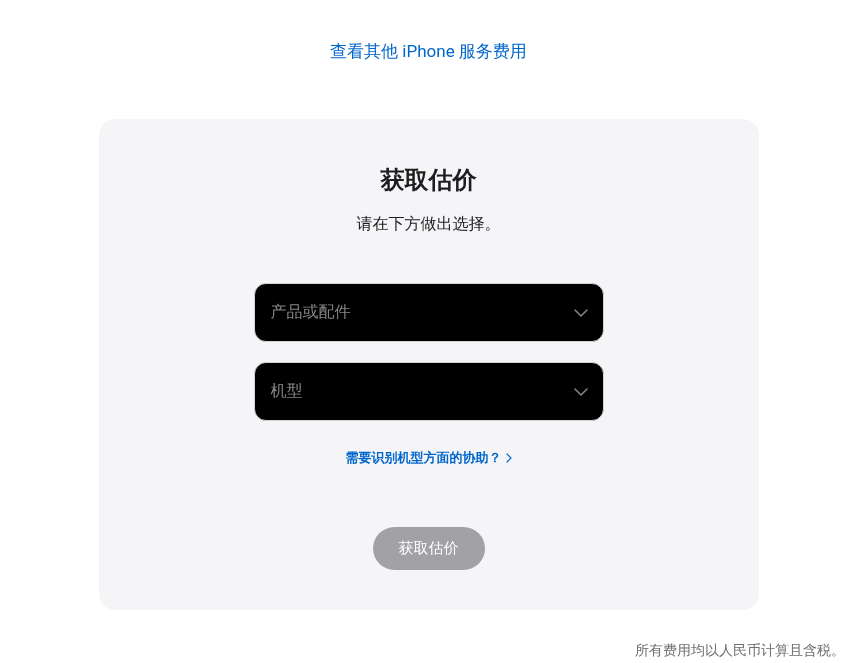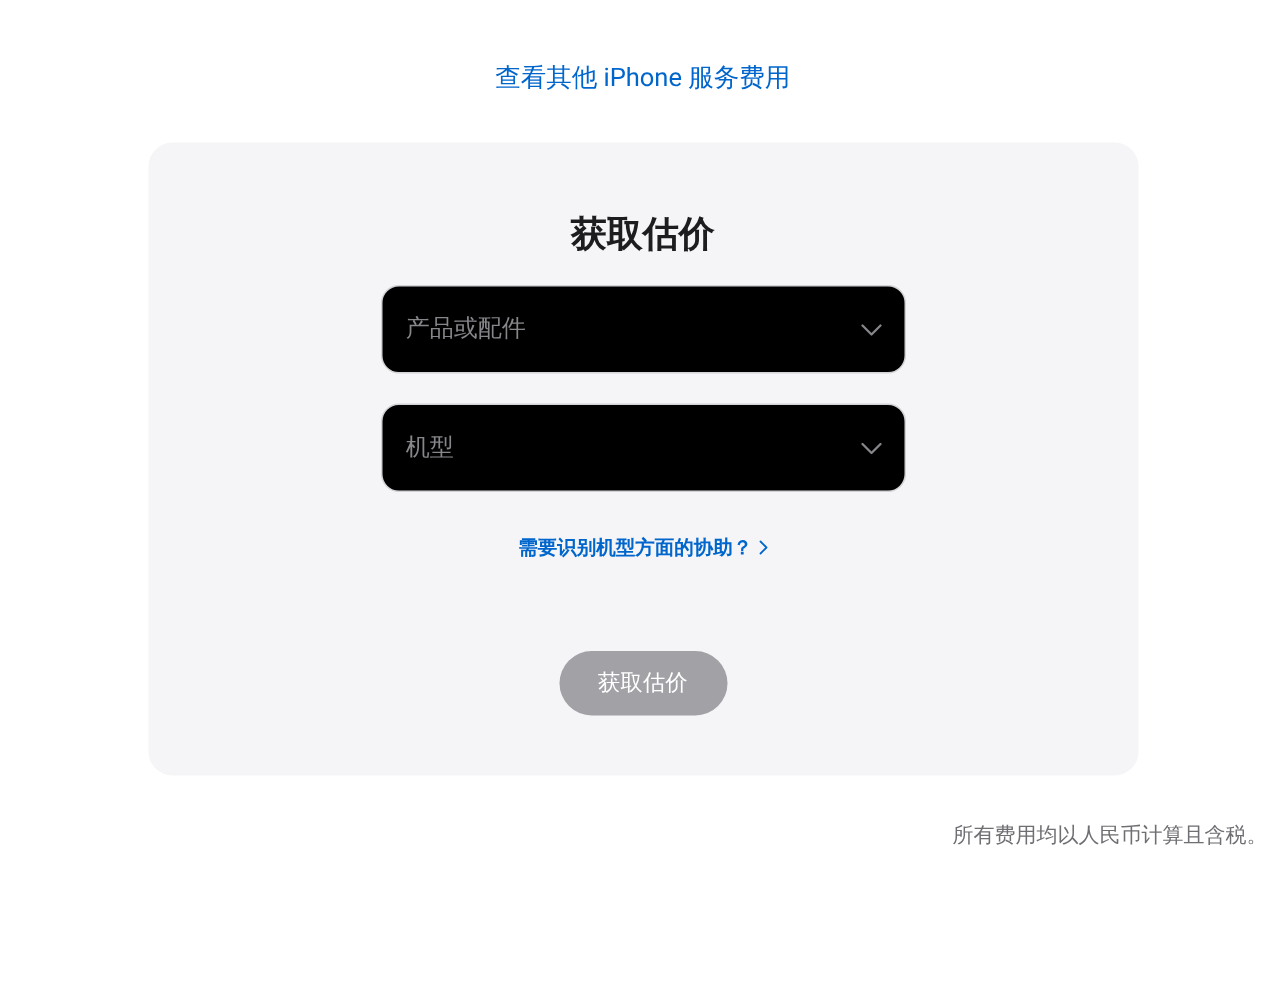--- a/index.html
+++ b/index.html
@@ -13,21 +13,21 @@
       color: #333;
       width: 857px;
     }
     .container {
       padding: 40px 10px 30px 10px;
     }
     .top-link {
       text-align: center;
       color: #0066cc;
       font-size: 17px;
-      margin-bottom: 32px;
+      margin-bottom: 56px;
       cursor: pointer;
     }
     .card {
       background: #f5f5f7;
       border-radius: 16px;
       max-width: 660px;
       margin: 0 auto 25px auto;
       padding: 45px 40px 40px 40px;
       text-align: center;
     }
@@ -113,20 +113,21 @@
   </style>
 </head>
 <body>
 
 <div class="container">
 
   <div class="top-link">查看其他 iPhone 服务费用</div>
 
   <div class="card">
     <div class="card-title">获取估价</div>
+    <div class="card-subtitle">请在下方做出选择。</div>
 
     <div class="select-wrapper">
       <div class="select-field">产品或配件</div>
       <span class="chevron">
         <svg viewBox="0 0 14 8" fill="none">
             <path d="M1 1L7 7L13 1" stroke="#86868b" stroke-width="1.5" stroke-linecap="round" stroke-linejoin="round"></path>
           </svg>
       </span>
     </div>
 

